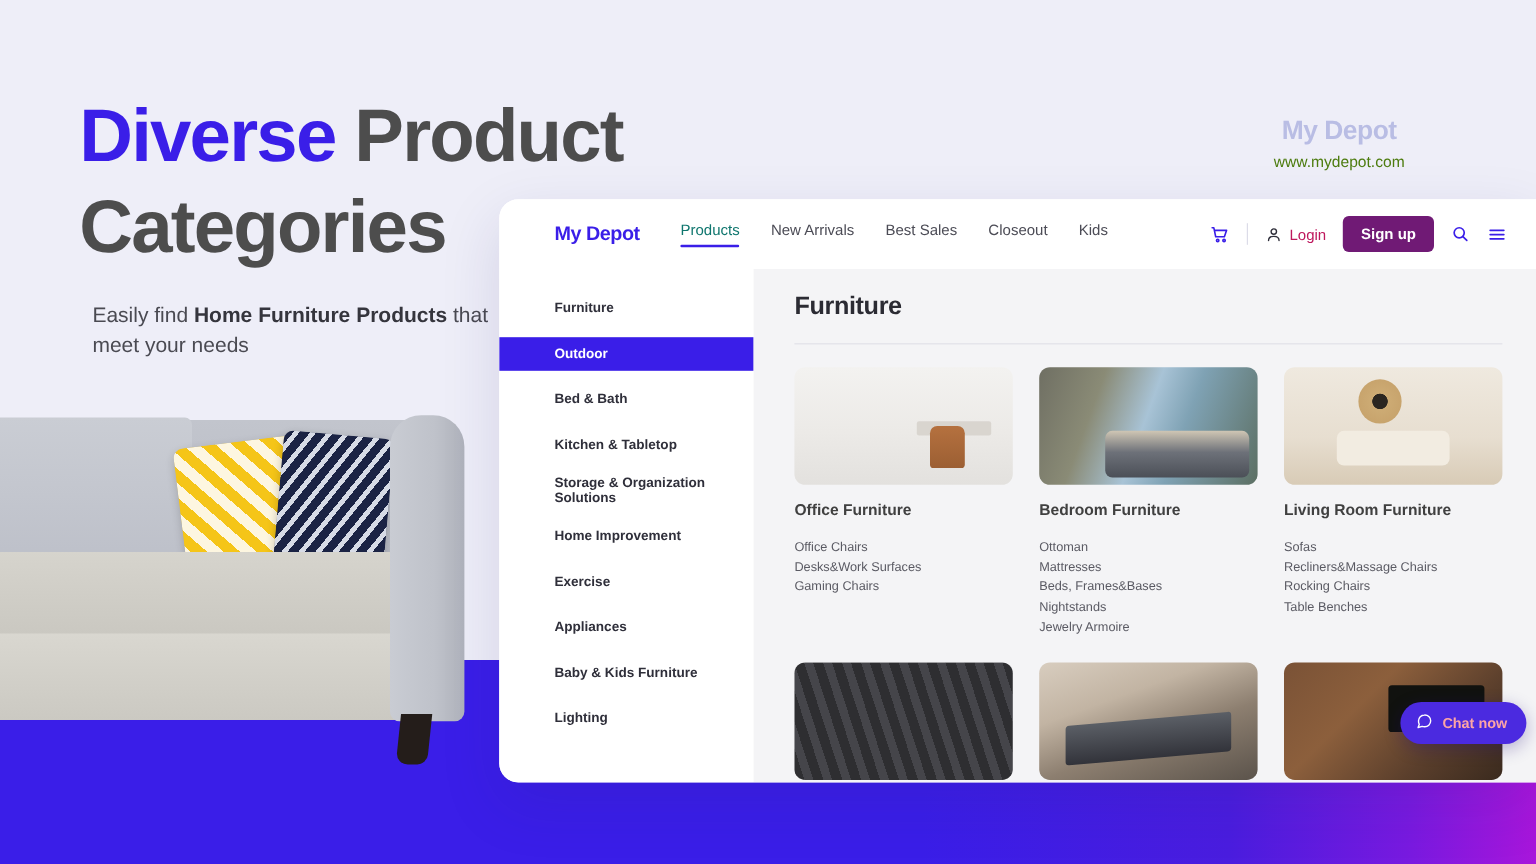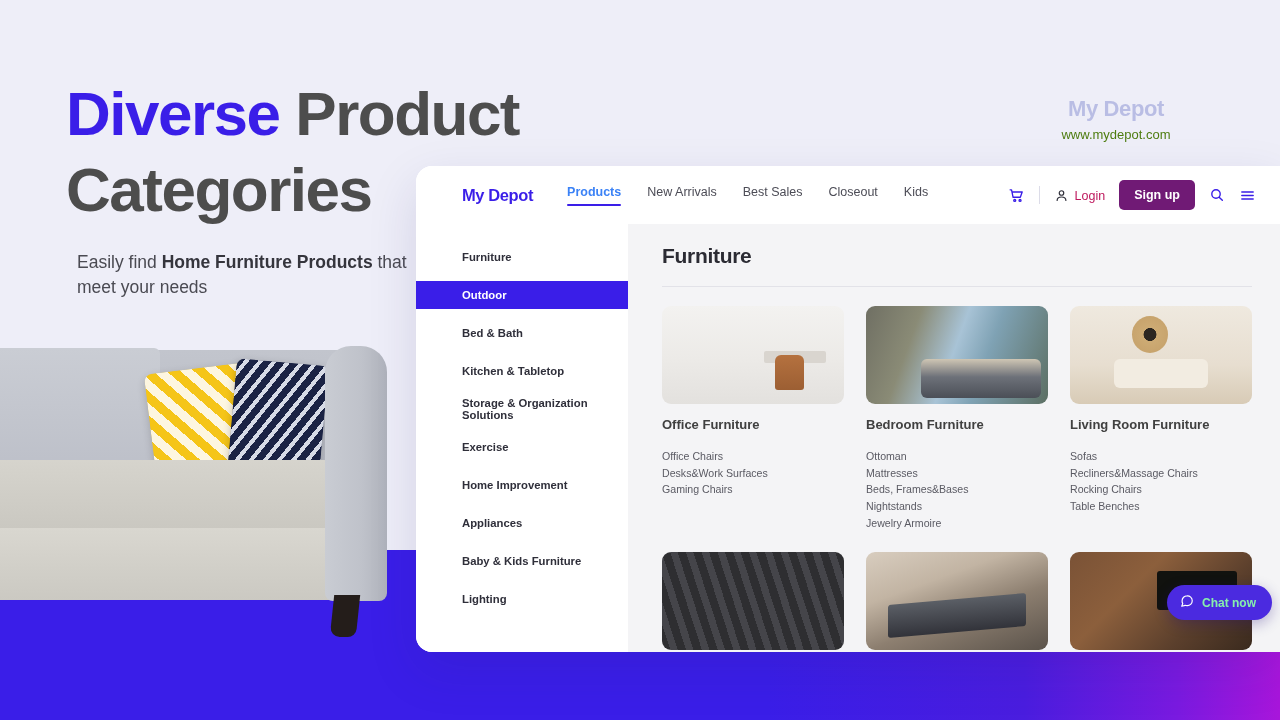--- a/index.html
+++ b/index.html
@@ -182,21 +182,21 @@
   }
   #main-nav { display: flex; align-items: center; gap: 26px; }
   .nav-link {
     font-size: 12.5px;
     color: #4c4c56;
     position: relative;
     padding-bottom: 7px;
     white-space: nowrap;
     cursor: pointer;
   }
-  .nav-link.active { color: #3b82f6; font-weight: bold; }
+  .nav-link.active { color: #0f766e; }
   .nav-link.active::after {
     content: "";
     position: absolute;
     left: 0; right: 0; bottom: 0;
     height: 2px;
     background: #3a1ee8;
     border-radius: 2px;
   }
   #header-actions {
     margin-left: auto;
@@ -352,21 +352,21 @@
     width:44%; height:40%;
     background:#11120f; border-radius:3px;
   }
 
   
   #chat-widget {
     position: absolute;
     right: 8px;
     bottom: 100px;
     background: #4b2ae0;
-    color: #86efac;
+    color: #fca5a5;
     border-radius: 22px;
     padding: 9px 16px 9px 13px;
     display: flex;
     align-items: center;
     gap: 8px;
     font-size: 12px;
     font-weight: 700;
     cursor: pointer;
     box-shadow: 0 4px 14px rgba(30,10,120,.3);
     z-index: 20;
@@ -467,24 +467,24 @@
       <div class="side-row">
           <div class="side-item">Bed &amp; Bath</div>
         </div>
       <div class="side-row">
           <div class="side-item">Kitchen &amp; Tabletop</div>
         </div>
       <div class="side-row">
           <div class="side-item">Storage &amp; Organization Solutions</div>
         </div>
       <div class="side-row">
+          <div class="side-item">Home Improvement</div>
+        </div>
+      <div class="side-row">
           <div class="side-item">Exercise</div>
-        </div>
-      <div class="side-row">
-          <div class="side-item">Home Improvement</div>
         </div>
       <div class="side-row">
           <div class="side-item">Appliances</div>
         </div>
       <div class="side-row">
           <div class="side-item">Baby &amp; Kids Furniture</div>
         </div>
       <div class="side-row">
           <div class="side-item">Lighting</div>
         </div>

